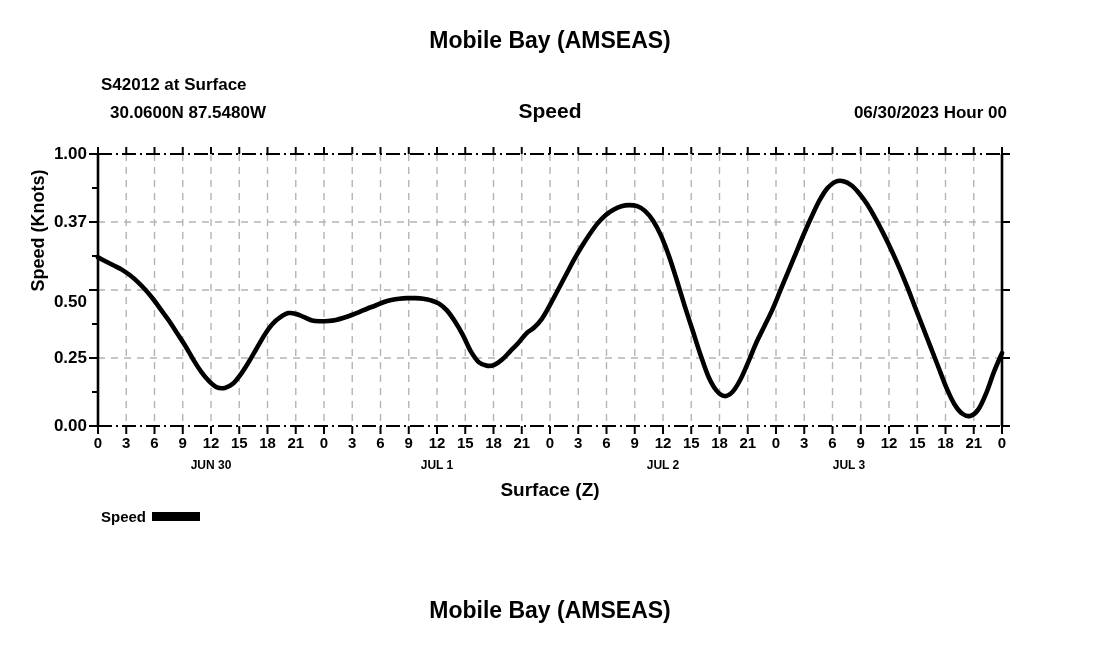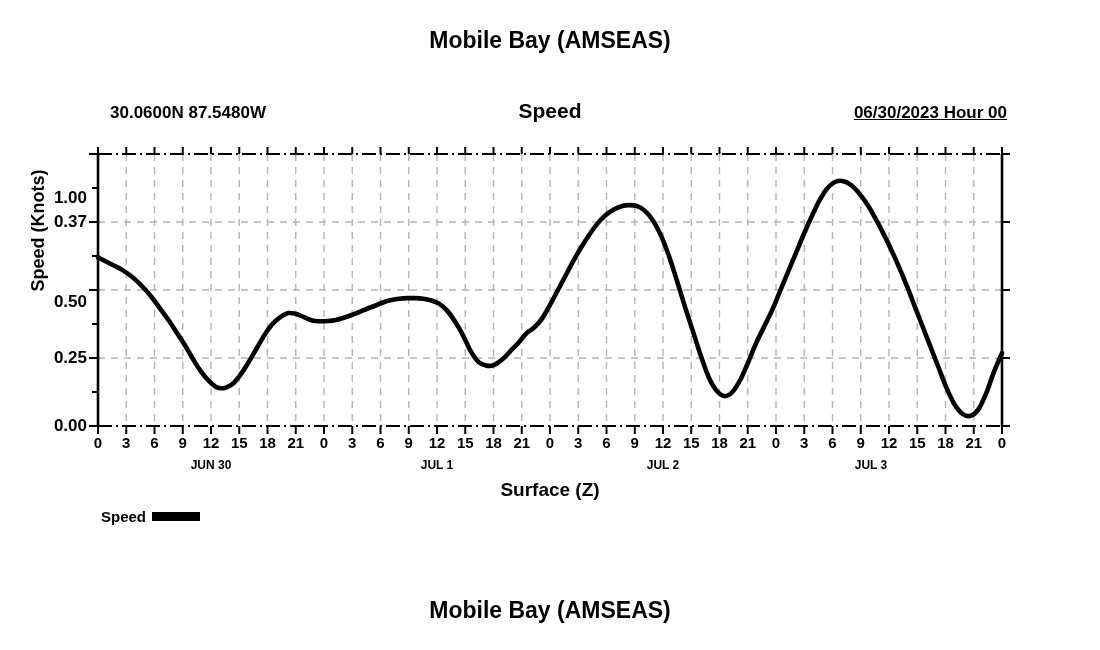--- a/index.html
+++ b/index.html
@@ -53,21 +53,20 @@
     text-align: center;
     font-size: 21px;
     font-weight: bold;
   }
   .meta-right {
     position: absolute;
     right: 93px;
     top: 103px;
     font-size: 17px;
     font-weight: bold;
-    text-decoration: underline;
   }
 
   .ylabel {
     position: absolute;
     left: -62px;
     top: 220px;
     width: 200px;
     text-align: center;
     font-size: 18px;
     font-weight: bold;
@@ -146,20 +145,21 @@
     font-weight: bold;
   }
 </style>
 </head>
 <body>
 
 <div id="page">
 
   <div class="title-top">Mobile Bay (AMSEAS)</div>
 
+  <div class="meta-line1">S42012 at Surface</div>
   <div class="meta-line2">30.0600N  87.5480W</div>
   <div class="subtitle">Speed</div>
   <div class="meta-right">06/30/2023 Hour 00</div>
 
   <div class="ylabel">Speed (Knots)</div>
   <div class="xlabel">Surface (Z)</div>
 
   <svg class="plot-svg" id="plot" width="1100" height="650">
       <line x1="126.25" y1="154" x2="126.25" y2="426" stroke="#b4b4b4" stroke-width="1.4" stroke-dasharray="7,6"></line>
       <line x1="154.5" y1="154" x2="154.5" y2="426" stroke="#b4b4b4" stroke-width="1.4" stroke-dasharray="7,6"></line>
@@ -280,21 +280,21 @@
       <line x1="98" y1="256" x2="92" y2="256" stroke="#000" stroke-width="2"></line>
       <line x1="98" y1="188" x2="92" y2="188" stroke="#000" stroke-width="2"></line>
       <path d="M 98.00 257.36 C 99.32 258.04, 103.29 260.08, 105.93 261.44 C 108.57 262.80, 111.22 264.16, 113.86 265.52 C 116.50 266.88, 119.15 268.01, 121.79 269.60 C 124.43 271.19, 127.08 273.00, 129.72 275.04 C 132.36 277.08, 135.01 279.35, 137.65 281.84 C 140.29 284.33, 142.94 287.05, 145.58 290.00 C 148.22 292.95, 150.87 296.12, 153.51 299.52 C 156.15 302.92, 158.80 306.77, 161.44 310.40 C 164.08 314.03, 166.73 317.43, 169.37 321.28 C 172.01 325.13, 174.65 329.44, 177.30 333.52 C 179.94 337.60, 182.58 341.45, 185.23 345.76 C 187.87 350.07, 190.51 355.05, 193.16 359.36 C 195.80 363.67, 198.44 367.97, 201.09 371.60 C 203.73 375.23, 206.37 378.49, 209.02 381.12 C 211.66 383.75, 214.30 386.24, 216.95 387.38 C 219.59 388.51, 222.23 388.51, 224.88 387.92 C 227.52 387.33, 230.16 386.11, 232.81 383.84 C 235.45 381.57, 238.09 377.95, 240.74 374.32 C 243.38 370.69, 246.02 366.39, 248.67 362.08 C 251.31 357.77, 253.95 353.01, 256.60 348.48 C 259.24 343.95, 261.88 338.96, 264.53 334.88 C 267.17 330.80, 269.81 326.95, 272.46 324.00 C 275.10 321.05, 277.74 319.01, 280.39 317.20 C 283.03 315.39, 285.67 313.66, 288.32 313.12 C 290.96 312.58, 293.60 313.26, 296.25 313.94 C 298.89 314.62, 301.53 316.11, 304.18 317.20 C 306.82 318.29, 309.46 319.78, 312.11 320.46 C 314.75 321.14, 317.39 321.19, 320.04 321.28 C 322.68 321.37, 325.32 321.23, 327.96 321.01 C 330.61 320.78, 333.25 320.46, 335.89 319.92 C 338.54 319.38, 341.18 318.56, 343.82 317.74 C 346.47 316.93, 349.11 316.02, 351.75 315.02 C 354.40 314.03, 357.04 312.85, 359.68 311.76 C 362.33 310.67, 364.97 309.54, 367.61 308.50 C 370.26 307.45, 372.90 306.55, 375.54 305.50 C 378.19 304.46, 380.83 303.15, 383.47 302.24 C 386.12 301.33, 388.76 300.65, 391.40 300.06 C 394.05 299.47, 396.69 299.02, 399.33 298.70 C 401.98 298.39, 404.62 298.25, 407.26 298.16 C 409.91 298.07, 412.55 298.07, 415.19 298.16 C 417.84 298.25, 420.48 298.34, 423.12 298.70 C 425.77 299.07, 428.41 299.52, 431.05 300.34 C 433.70 301.15, 436.34 301.92, 438.98 303.60 C 441.63 305.28, 444.27 307.45, 446.91 310.40 C 449.56 313.35, 452.20 317.20, 454.84 321.28 C 457.49 325.36, 460.13 329.89, 462.77 334.88 C 465.42 339.87, 468.06 346.67, 470.70 351.20 C 473.35 355.73, 475.99 359.68, 478.63 362.08 C 481.27 364.48, 483.92 365.16, 486.56 365.62 C 489.20 366.07, 491.85 365.84, 494.49 364.80 C 497.13 363.76, 499.78 361.63, 502.42 359.36 C 505.06 357.09, 507.71 353.92, 510.35 351.20 C 512.99 348.48, 515.64 345.99, 518.28 343.04 C 520.92 340.09, 523.57 336.10, 526.21 333.52 C 528.85 330.94, 531.50 330.03, 534.14 327.54 C 536.78 325.04, 539.43 322.32, 542.07 318.56 C 544.71 314.80, 547.36 309.72, 550.00 304.96 C 552.64 300.20, 555.29 294.99, 557.93 290.00 C 560.57 285.01, 563.22 280.03, 565.86 275.04 C 568.50 270.05, 571.15 264.84, 573.79 260.08 C 576.43 255.32, 579.08 250.79, 581.72 246.48 C 584.36 242.17, 587.01 238.09, 589.65 234.24 C 592.29 230.39, 594.94 226.53, 597.58 223.36 C 600.22 220.19, 602.87 217.47, 605.51 215.20 C 608.15 212.93, 610.80 211.26, 613.44 209.76 C 616.08 208.26, 618.73 206.99, 621.37 206.22 C 624.01 205.45, 626.65 205.14, 629.30 205.14 C 631.94 205.14, 634.58 205.23, 637.23 206.22 C 639.87 207.22, 642.51 208.72, 645.16 211.12 C 647.80 213.52, 650.44 216.56, 653.09 220.64 C 655.73 224.72, 658.37 229.71, 661.02 235.60 C 663.66 241.49, 666.30 248.52, 668.95 256.00 C 671.59 263.48, 674.23 272.09, 676.88 280.48 C 679.52 288.87, 682.16 297.93, 684.81 306.32 C 687.45 314.71, 690.09 322.64, 692.74 330.80 C 695.38 338.96, 698.02 347.57, 700.67 355.28 C 703.31 362.99, 705.95 371.15, 708.60 377.04 C 711.24 382.93, 713.88 387.47, 716.53 390.64 C 719.17 393.81, 721.81 395.85, 724.46 396.08 C 727.10 396.31, 729.74 394.72, 732.39 392.00 C 735.03 389.28, 737.67 384.75, 740.32 379.76 C 742.96 374.77, 745.60 368.20, 748.25 362.08 C 750.89 355.96, 753.53 348.93, 756.18 343.04 C 758.82 337.15, 761.46 332.16, 764.11 326.72 C 766.75 321.28, 769.39 316.29, 772.04 310.40 C 774.68 304.51, 777.32 297.71, 779.96 291.36 C 782.61 285.01, 785.25 278.67, 787.89 272.32 C 790.54 265.97, 793.18 259.63, 795.82 253.28 C 798.47 246.93, 801.11 240.36, 803.75 234.24 C 806.40 228.12, 809.04 222.23, 811.68 216.56 C 814.33 210.89, 816.97 205.00, 819.61 200.24 C 822.26 195.48, 824.90 191.08, 827.54 188.00 C 830.19 184.92, 832.83 182.88, 835.47 181.74 C 838.12 180.61, 840.76 180.61, 843.40 181.20 C 846.05 181.79, 848.69 183.24, 851.33 185.28 C 853.98 187.32, 856.62 190.27, 859.26 193.44 C 861.91 196.61, 864.55 200.24, 867.19 204.32 C 869.84 208.40, 872.48 213.16, 875.12 217.92 C 877.77 222.68, 880.41 227.67, 883.05 232.88 C 885.70 238.09, 888.34 243.53, 890.98 249.20 C 893.63 254.87, 896.27 260.76, 898.91 266.88 C 901.56 273.00, 904.20 279.35, 906.84 285.92 C 909.49 292.49, 912.13 299.52, 914.77 306.32 C 917.42 313.12, 920.06 319.92, 922.70 326.72 C 925.35 333.52, 927.99 340.32, 930.63 347.12 C 933.27 353.92, 935.92 360.72, 938.56 367.52 C 941.20 374.32, 943.85 381.80, 946.49 387.92 C 949.13 394.04, 951.78 399.93, 954.42 404.24 C 957.06 408.55, 959.71 411.81, 962.35 413.76 C 964.99 415.71, 967.64 416.62, 970.28 415.94 C 972.92 415.26, 975.57 413.44, 978.21 409.68 C 980.85 405.92, 983.50 399.71, 986.14 393.36 C 988.78 387.01, 991.43 378.31, 994.07 371.60 C 996.71 364.89, 1000.68 356.19, 1002.00 353.10" fill="none" stroke="#000000" stroke-width="4.6" stroke-linecap="round" stroke-linejoin="round"></path>
     </svg>
 
   <div id="ytick-labels">
       <div class="ytick-label" style="left: 27px; top: 416px;">0.00</div>
       <div class="ytick-label" style="left: 27px; top: 348px;">0.25</div>
       <div class="ytick-label" style="left: 27px; top: 292px;">0.50</div>
       <div class="ytick-label" style="left: 27px; top: 212px;">0.37</div>
-      <div class="ytick-label" style="left: 27px; top: 144px; margin-top: 44px;">1.00</div>
+      <div class="ytick-label" style="left: 27px; top: 144px;">1.00</div>
     </div>
   <div id="xtick-labels">
       <div class="xtick-label" style="left: 86px;">0</div>
       <div class="xtick-label" style="left: 114.25px;">3</div>
       <div class="xtick-label" style="left: 142.5px;">6</div>
       <div class="xtick-label" style="left: 170.75px;">9</div>
       <div class="xtick-label" style="left: 199px;">12</div>
       <div class="xtick-label" style="left: 227.25px;">15</div>
       <div class="xtick-label" style="left: 255.5px;">18</div>
       <div class="xtick-label" style="left: 283.75px;">21</div>
@@ -321,21 +321,21 @@
       <div class="xtick-label" style="left: 877px;">12</div>
       <div class="xtick-label" style="left: 905.25px;">15</div>
       <div class="xtick-label" style="left: 933.5px;">18</div>
       <div class="xtick-label" style="left: 961.75px;">21</div>
       <div class="xtick-label" style="left: 990px;">0</div>
     </div>
   <div id="day-labels">
       <div class="day-label" style="left: 151px;">JUN 30</div>
       <div class="day-label" style="left: 377px;">JUL 1</div>
       <div class="day-label" style="left: 603px;">JUL 2</div>
-      <div class="day-label" style="left: 811px;">JUL 3</div>
+      <div class="day-label" style="left: 789px;">JUL 3</div>
     </div>
 
   <div class="legend">
     <span class="legend-text">Speed</span>
     <span class="legend-swatch"></span>
   </div>
 
   <div class="title-bottom">Mobile Bay (AMSEAS)</div>
 
 </div>

